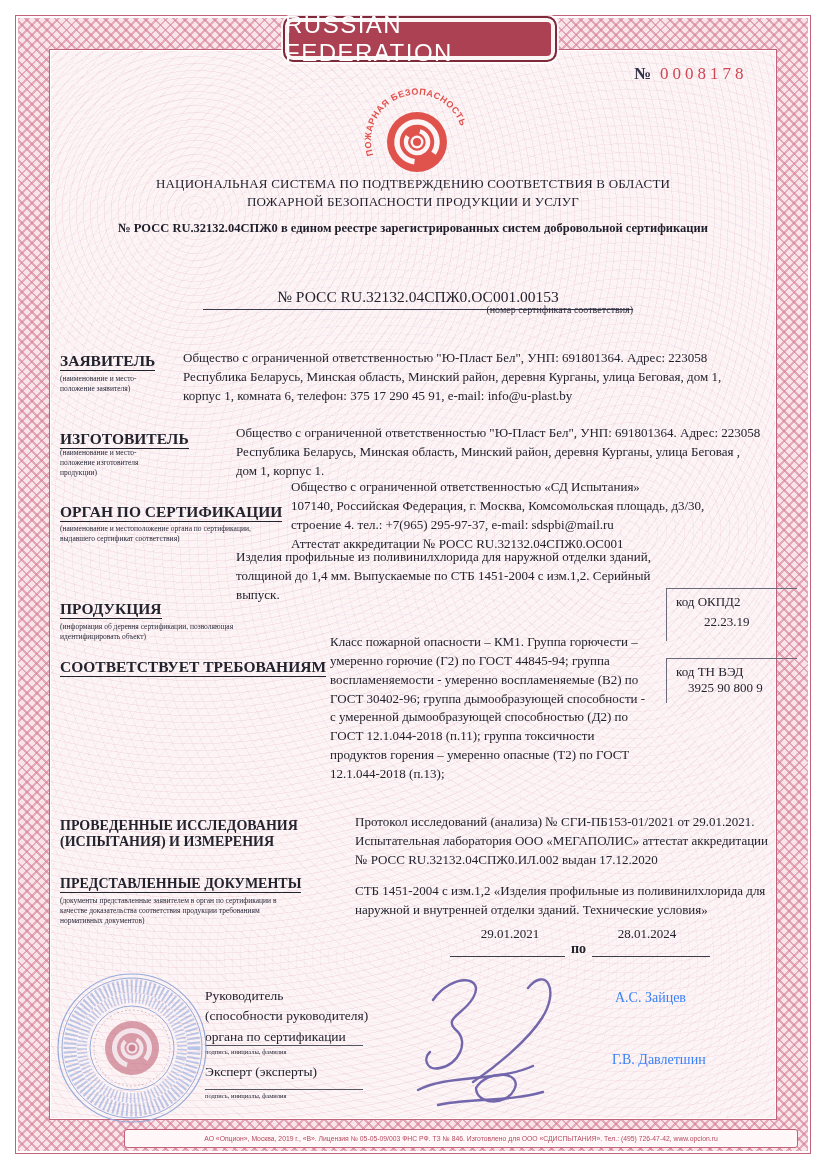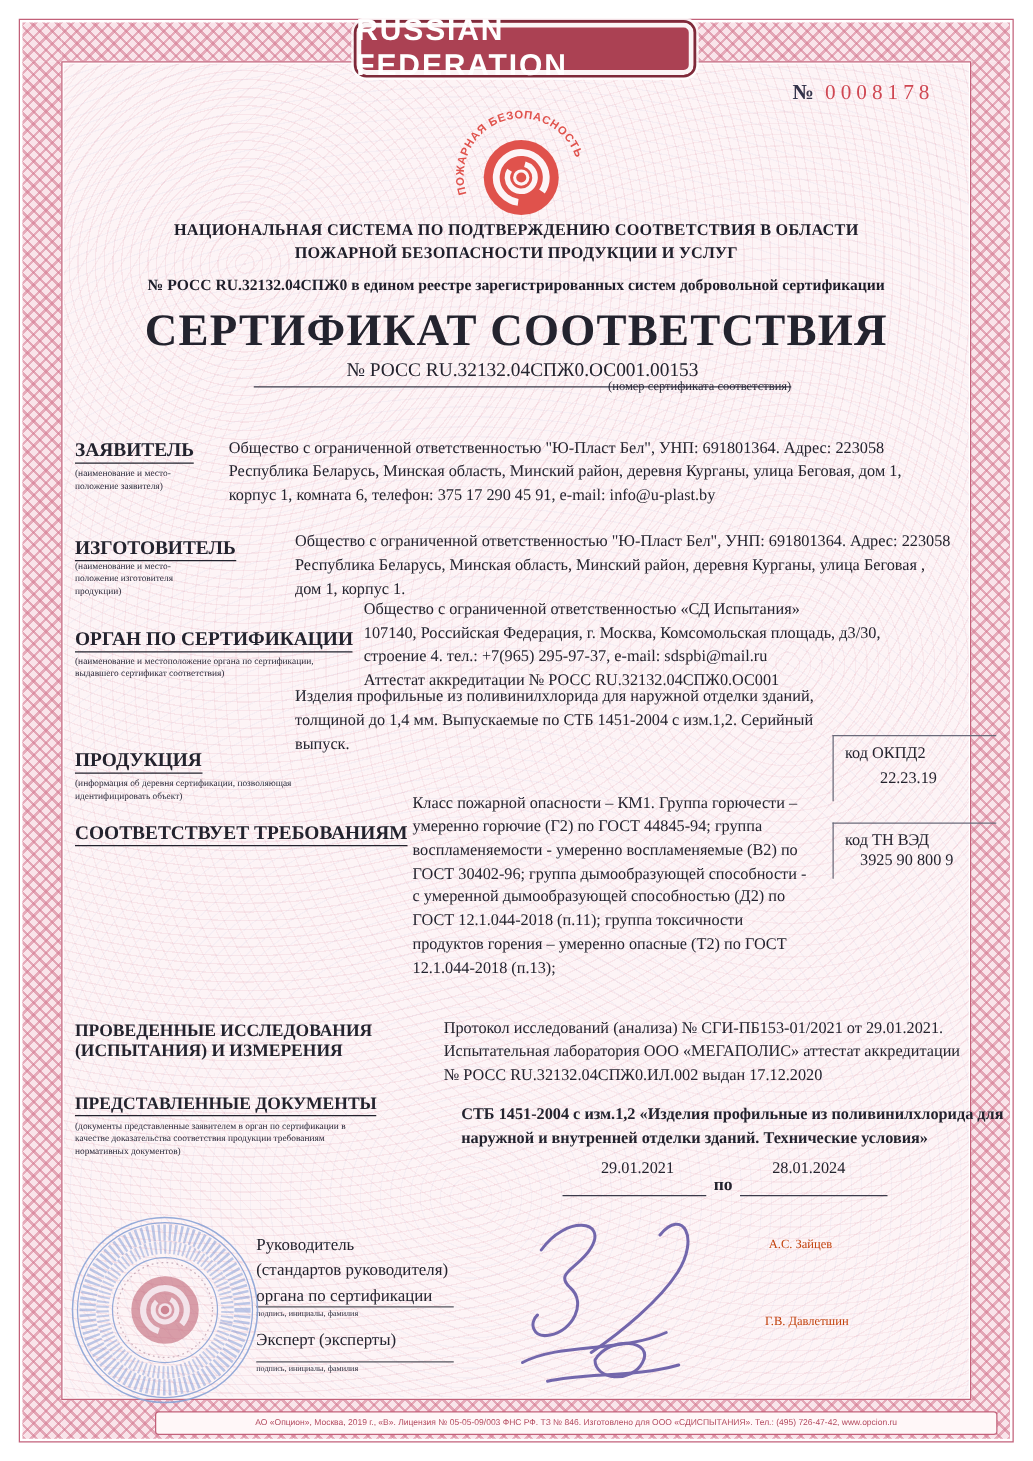--- a/index.html
+++ b/index.html
@@ -20,28 +20,28 @@
       repeating-radial-gradient(circle at 20% 15%, rgba(213,121,143,0.12) 0 1px, transparent 1px 7px),
       repeating-radial-gradient(circle at 80% 45%, rgba(213,121,143,0.09) 0 1px, transparent 1px 9px),
       repeating-radial-gradient(circle at 45% 85%, rgba(150,160,210,0.07) 0 1px, transparent 1px 8px);
     pointer-events:none;}
   
   .banner{
     position:absolute; left:283px; top:16px; width:270px; height:42px; z-index:6;
     background:#ab4153; border:2px solid #7e2a3a; border-radius:10px;
     box-shadow:inset 0 0 0 4px rgba(255,255,255,.95), 0 0 0 2px rgba(255,255,255,.8);
     display:flex; align-items:center; justify-content:center;
-    font-family:"Liberation Sans", sans-serif; font-weight:bold; font-size:24px;
+    font-family:"Liberation Sans", sans-serif; font-weight:normal; font-size:24px;
     letter-spacing:1.5px; color:#ffffff;
   }
   .doc-no{position:absolute; left:634px; top:64px; z-index:5; font-size:17px; letter-spacing:1px;}
   .doc-no .nsign{color:#33334a; font-weight:bold;}
   .doc-no .digits{color:#cf4752; letter-spacing:4px; margin-left:8px;}
   .emblem{position:absolute; left:342px; top:84px; width:150px; height:92px; z-index:5;}
-  .sysline{position:absolute; left:63px; width:700px; text-align:center; font-weight:bold; font-size:13px; color:#1e1e2a; letter-spacing:.2px;}
+  .sysline{position:absolute; left:63px; width:700px; text-align:center; font-weight:normal; font-size:13px; color:#1e1e2a; letter-spacing:.2px;}
   .sys1{top:176px;} .sys2{top:194px;}
   .registry{position:absolute; left:43px; top:221px; width:740px; text-align:center; font-weight:bold; font-size:12.5px; color:#1e1e2a;}
   .cert-title{position:absolute; left:0; top:243px; width:826px; text-align:center;
     font-weight:bold; font-size:36px; letter-spacing:1px; color:#23232e;}
   .cert-no{position:absolute; left:203px; top:288px; width:430px; text-align:center;
     font-weight:normal; font-size:15.5px; border-bottom:1.5px solid #3a3a4a; padding-bottom:3px;}
   .cert-no-cap{position:absolute; left:203px; top:304px; width:430px; text-align:right; font-size:10px; color:#2a2a3a;}
   
   .sec-label{position:absolute; font-weight:bold; font-size:15.5px; color:#23232e;}
   .sec-label .ul{border-bottom:1.5px solid #23232e; padding-bottom:1px;}
@@ -56,21 +56,21 @@
   .code-box .val{position:relative; padding:4px 0 0 38px;}
   
   .validity-label{position:absolute; left:60px; top:940px; font-weight:bold; font-size:14px;}
   .date-line{position:absolute; border-bottom:1.2px solid #3a3a4a; height:1px;}
   .date-val{position:absolute; font-size:13px; text-align:center; width:110px;}
   .po{position:absolute; left:571px; top:941px; font-weight:bold; font-size:14px;}
   
   .sig-label{position:absolute; font-size:13.5px; line-height:1.5; color:#23232e;}
   .sig-rule{position:absolute; width:158px; border-bottom:1px solid #55555f; height:1px;}
   .sig-cap{position:absolute; font-size:6.5px; color:#2a2a3a;}
-  .sig-name{position:absolute; font-size:10px; color:#c2410c;}
+  .sig-name{position:absolute; font-size:14px; color:#3b82f6;}
   .stamp{position:absolute; left:50px; top:966px; width:164px; height:164px; z-index:4; opacity:.9;}
   .signature-ink{position:absolute; left:378px; top:970px; width:210px; height:145px; z-index:5;}
   
   .footer-strip{
     position:absolute; left:124px; top:1129px; width:672px; height:17px; z-index:7;
     background:#fff7f8; border:1px solid #c2617a; border-radius:3px;
     display:flex; align-items:center; justify-content:center;
     font-family:"Liberation Sans", sans-serif; font-size:6.8px; color:#b2495e; white-space:nowrap;
   }
 </style>
@@ -104,21 +104,20 @@
     <circle cx="75" cy="58" r="20" fill="none" stroke="#fdf4f6" stroke-width="5.5" stroke-dasharray="88 22" transform="rotate(140 75 58)"></circle>
     <circle cx="75" cy="58" r="11" fill="none" stroke="#fdf4f6" stroke-width="4.5" stroke-dasharray="48 14" transform="rotate(-40 75 58)"></circle>
     <circle cx="75" cy="58" r="6.5" fill="#fdf4f6"></circle>
     <circle cx="75" cy="58" r="4" fill="#e0524c"></circle>
   </svg>
 
   <div class="sysline sys1">НАЦИОНАЛЬНАЯ СИСТЕМА ПО ПОДТВЕРЖДЕНИЮ СООТВЕТСТВИЯ В ОБЛАСТИ</div>
   <div class="sysline sys2">ПОЖАРНОЙ БЕЗОПАСНОСТИ ПРОДУКЦИИ И УСЛУГ</div>
   <div class="registry">№ РОСС RU.32132.04СПЖ0 в едином реестре зарегистрированных систем добровольной сертификации</div>
 
-  <div class="cert-title">СЕРТИФИКАТ СООТВЕТСТВИЯ</div>
   <div class="cert-no">№   РОСС RU.32132.04СПЖ0.ОС001.00153</div>
   <div class="cert-no-cap">(номер сертификата соответствия)</div>
 
   <div class="sec-label" style="left:60px; top:352px;">
     <span class="ul">ЗАЯВИТЕЛЬ</span>
   </div>
   <div class="sec-sub" style="left:60px; top:374px; width:110px;">(наименование и место- положение заявителя)</div>
   <div class="body-text" style="left:183px; top:349px; width:615px;">
     <div>Общество с ограниченной ответственностью "Ю-Пласт Бел", УНП: 691801364. Адрес: 223058</div>
     <div>Республика Беларусь, Минская область, Минский район, деревня Курганы, улица Беговая, дом 1,</div>
@@ -189,21 +188,21 @@
   <div class="body-text" style="left:355px; top:813px; width:440px;">
     <div>Протокол исследований (анализа) № СГИ-ПБ153-01/2021 от 29.01.2021.</div>
     <div>Испытательная лаборатория ООО «МЕГАПОЛИС» аттестат аккредитации</div>
     <div>№ РОСС RU.32132.04СПЖ0.ИЛ.002 выдан 17.12.2020</div>
   </div>
 
   <div class="sec-label" style="left:60px; top:876px; font-size:14px;">
     <span class="ul">ПРЕДСТАВЛЕННЫЕ ДОКУМЕНТЫ</span>
   </div>
   <div class="sec-sub" style="left:60px; top:896px; width:240px;">(документы представленные заявителем в орган по сертификации в качестве доказательства соответствия продукции требованиям нормативных документов)</div>
-  <div class="body-text" style="left:369px; top:882px; width:440px;font-weight:bold;">
+  <div class="body-text" style="left:355px; top:882px; width:440px;">
     <div>СТБ 1451-2004 с изм.1,2 «Изделия профильные из поливинилхлорида для</div>
     <div>наружной и внутренней отделки зданий. Технические условия»</div>
   </div>
 
   <div class="date-val" style="left:455px; top:926px;">29.01.2021</div>
   <div class="date-line" style="left:450px; top:955px; width:115px;"></div>
   <div class="po">по</div>
   <div class="date-val" style="left:592px; top:926px;">28.01.2024</div>
   <div class="date-line" style="left:592px; top:955px; width:118px;"></div>
 
@@ -216,21 +215,21 @@
     <circle cx="82" cy="82" r="38" fill="none" stroke="rgba(160,120,140,0.6)" stroke-width="1" stroke-dasharray="1.4 2.6"></circle>
     <circle cx="82" cy="82" r="27" fill="rgba(196,110,126,0.72)"></circle>
     <circle cx="82" cy="82" r="17.5" fill="none" stroke="#f3e3ea" stroke-width="5" stroke-dasharray="76 20" transform="rotate(150 82 82)"></circle>
     <circle cx="82" cy="82" r="9.5" fill="none" stroke="#f3e3ea" stroke-width="4" stroke-dasharray="42 12" transform="rotate(-30 82 82)"></circle>
     <circle cx="82" cy="82" r="5.5" fill="#f3e3ea"></circle>
     <circle cx="82" cy="82" r="3.4" fill="rgba(196,110,126,0.9)"></circle>
   </svg>
 
   <div class="sig-label" style="left:205px; top:986px;">
     <div>Руководитель</div>
-    <div>(стандартов руководителя)</div>
+    <div>(способности руководителя)</div>
     <div>органа по сертификации</div>
   </div>
   <div class="sig-rule" style="left:205px; top:1044px;"></div>
   <div class="sig-cap" style="left:205px; top:1048px;">подпись, инициалы, фамилия</div>
 
   <div class="sig-label" style="left:205px; top:1062px;">Эксперт (эксперты)</div>
   <div class="sig-rule" style="left:205px; top:1088px;"></div>
   <div class="sig-cap" style="left:205px; top:1092px;">подпись, инициалы, фамилия</div>
 
   <svg class="signature-ink" viewBox="0 0 210 145">

